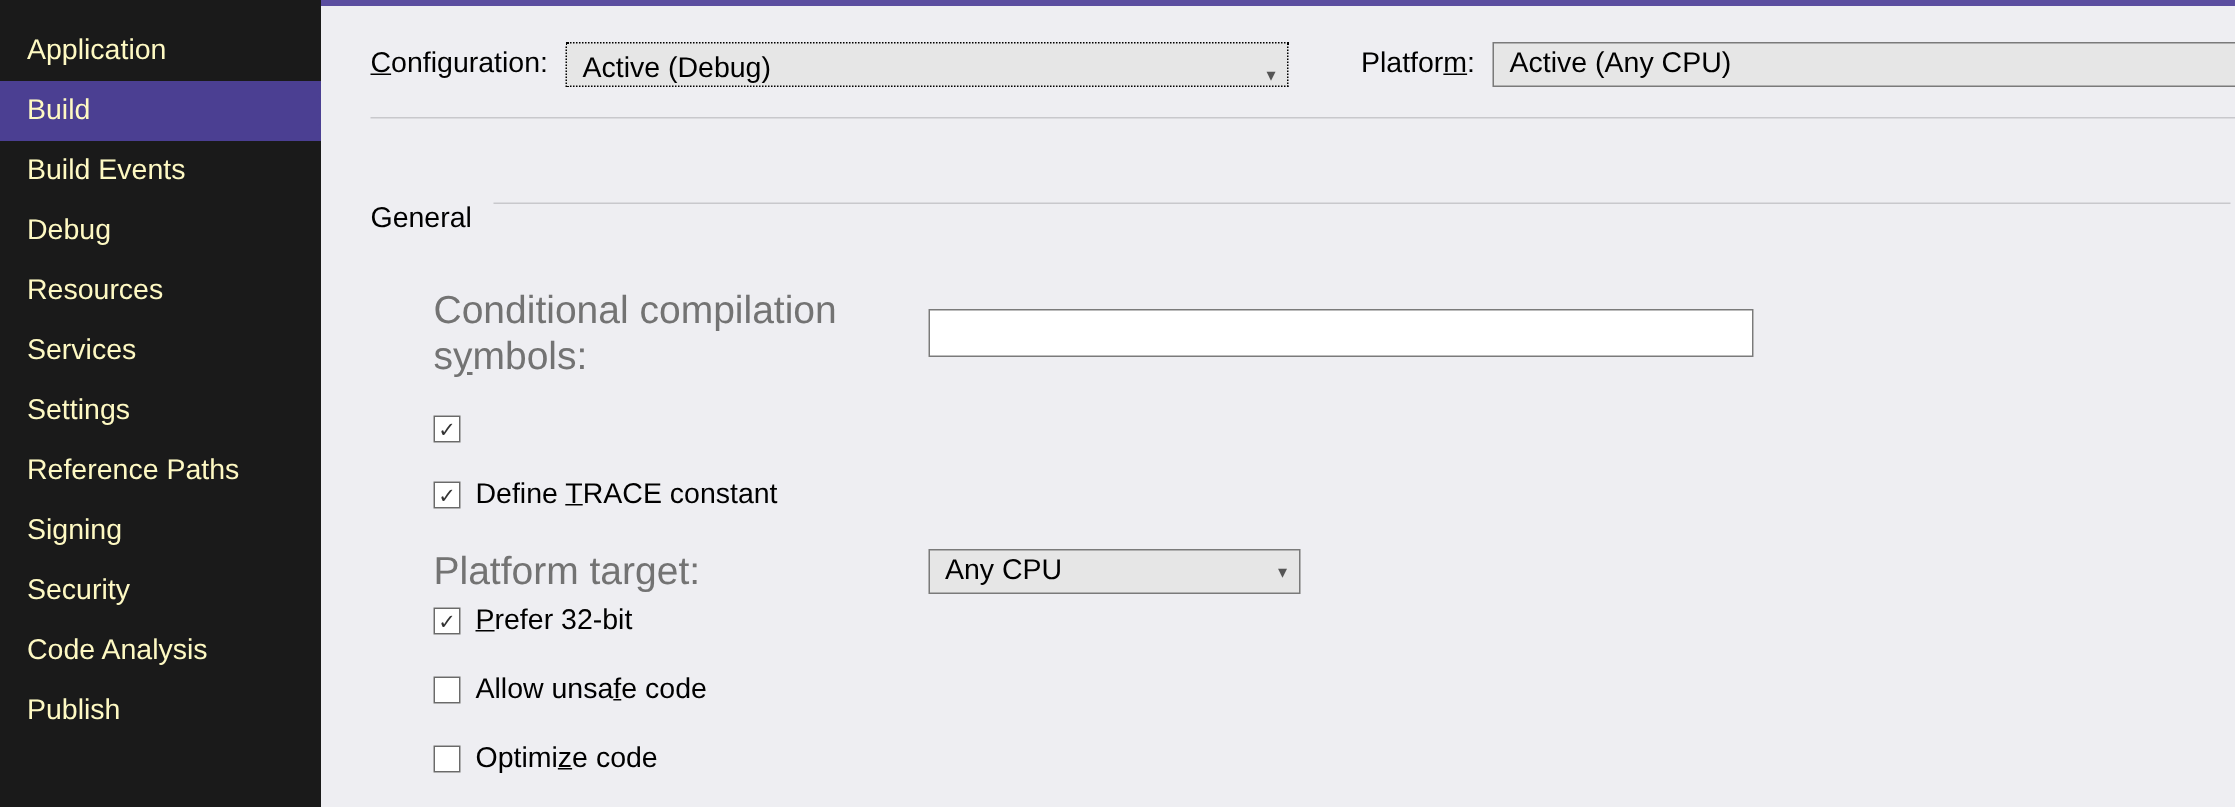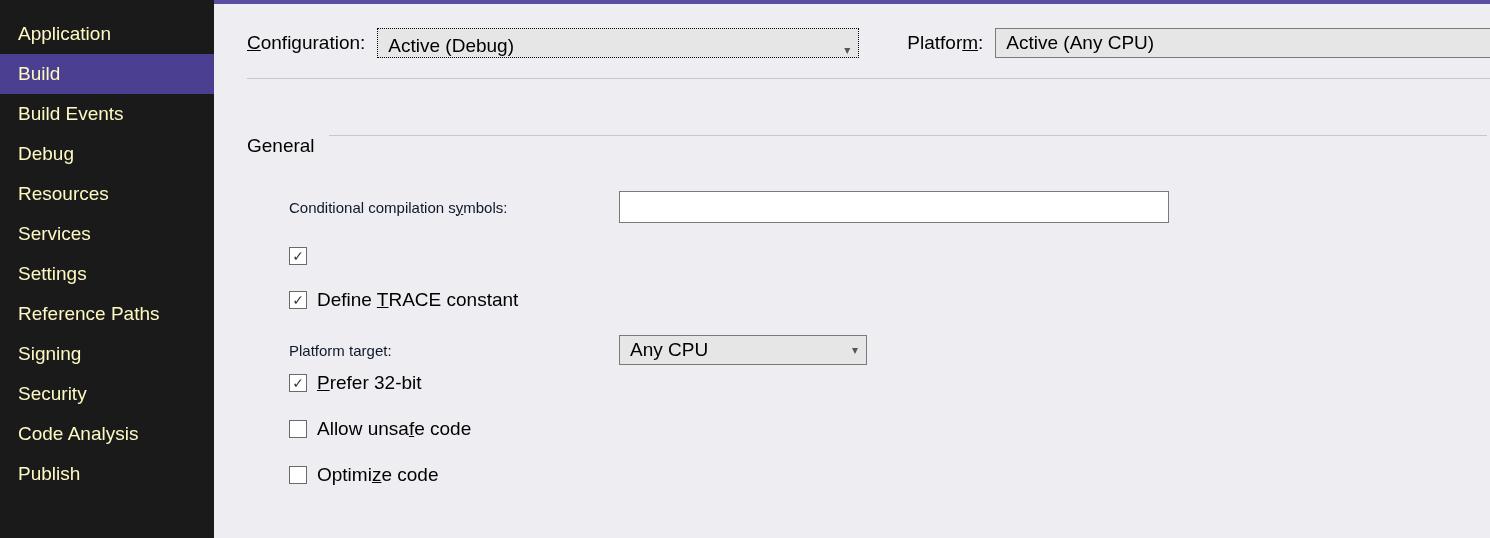--- a/index.html
+++ b/index.html
@@ -90,22 +90,22 @@
   .form {
     padding-left: 42px;
     padding-top: 34px;
   }
   .form-row {
     display: flex;
     align-items: center;
     margin-bottom: 24px;
   }
   .form-label {
-    font-size: 15px;
-    color: #0f172a;
+    font-size: 26px;
+    color: #737373;
     width: 330px;
   }
   .textinput {
     width: 550px;
     height: 32px;
     border: 1px solid #7a7a7a;
     background: #fff;
     font-size: 18px;
     padding: 0 6px;
   }

